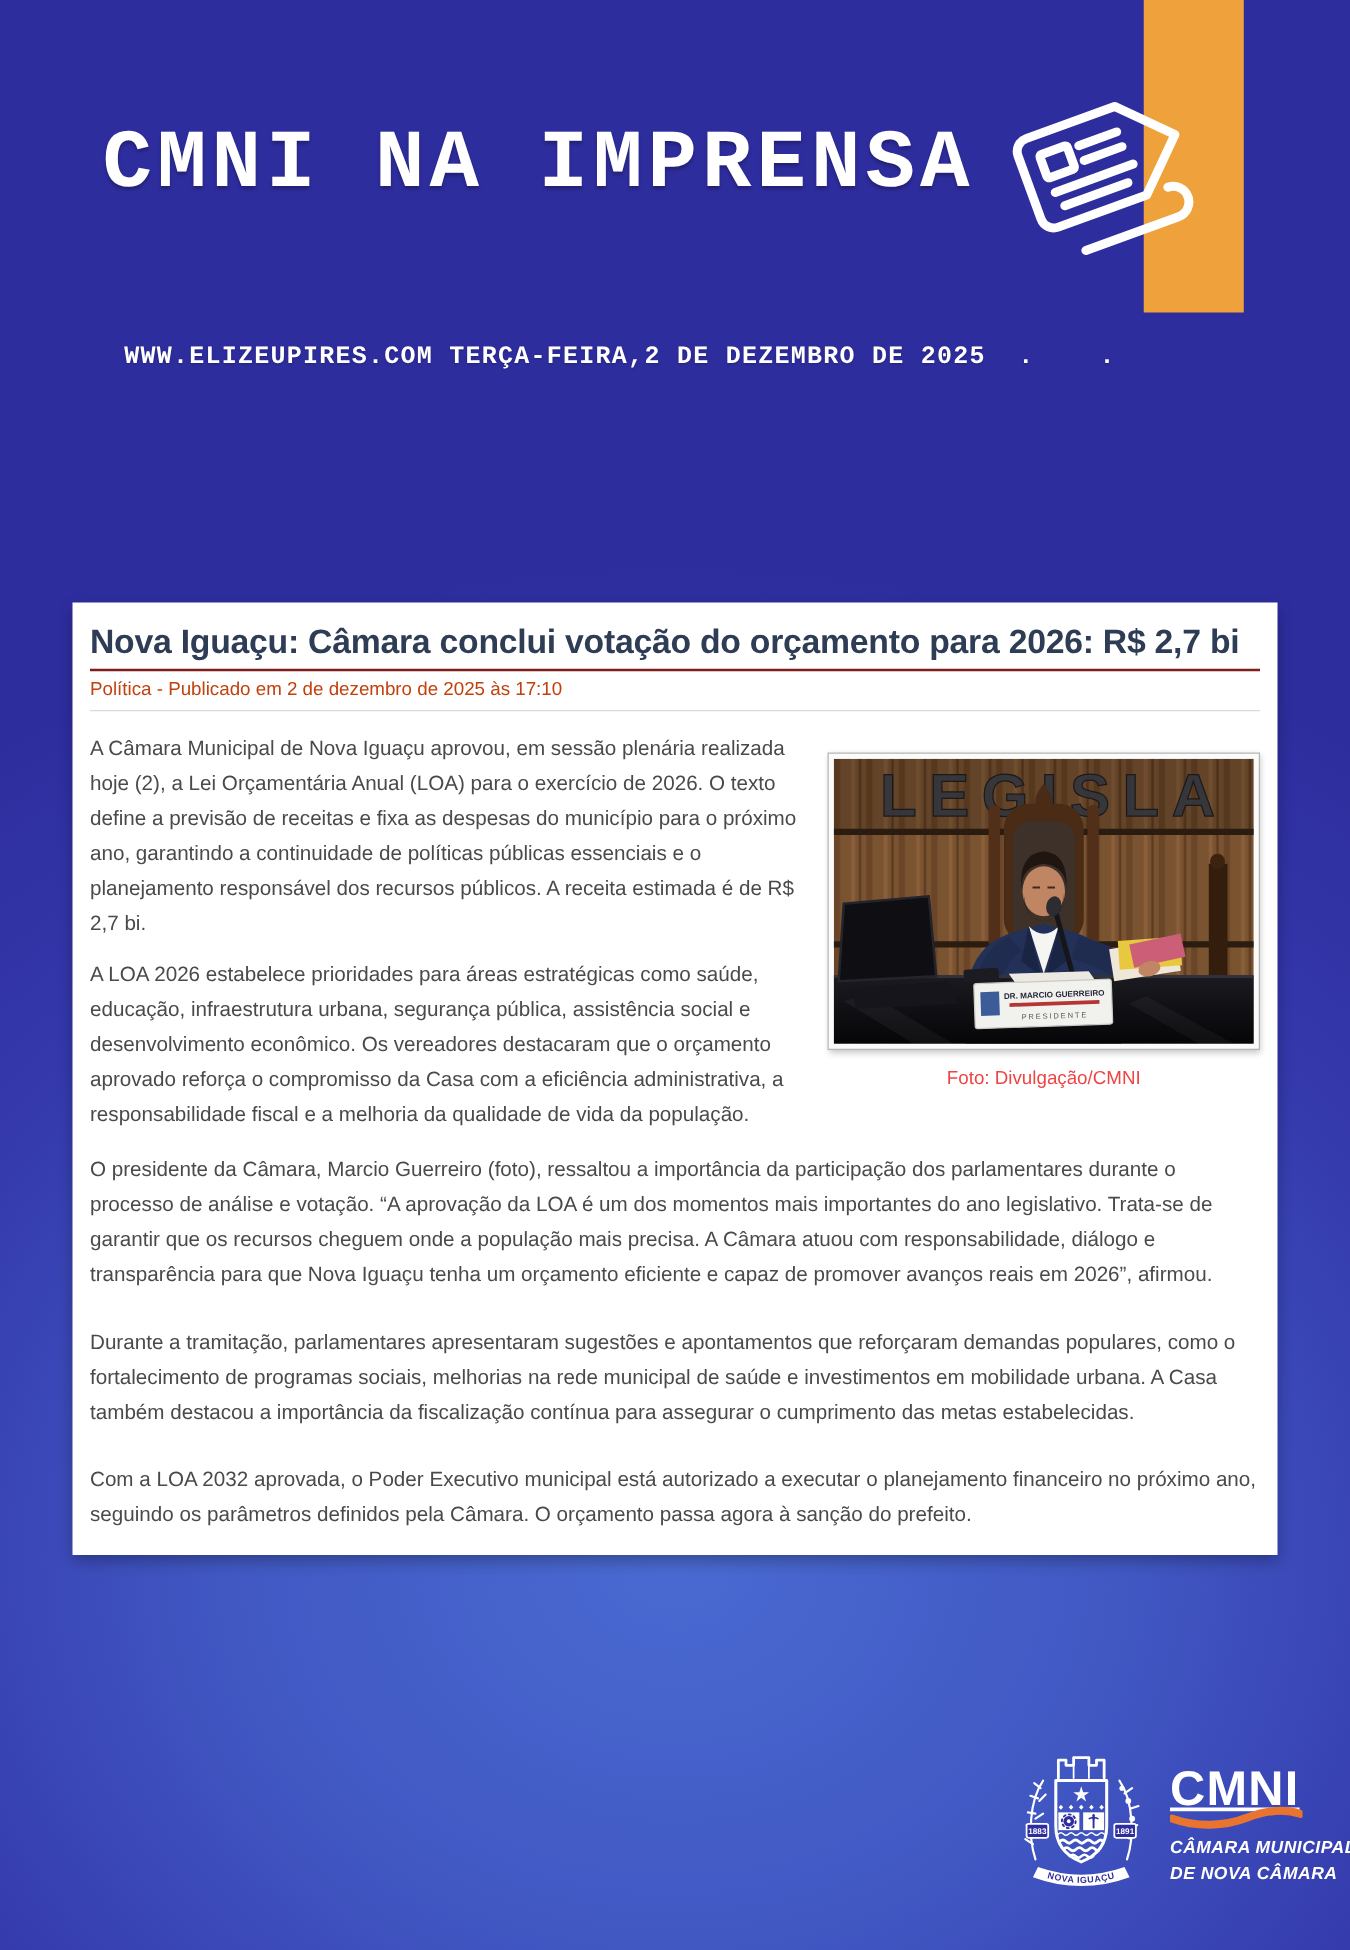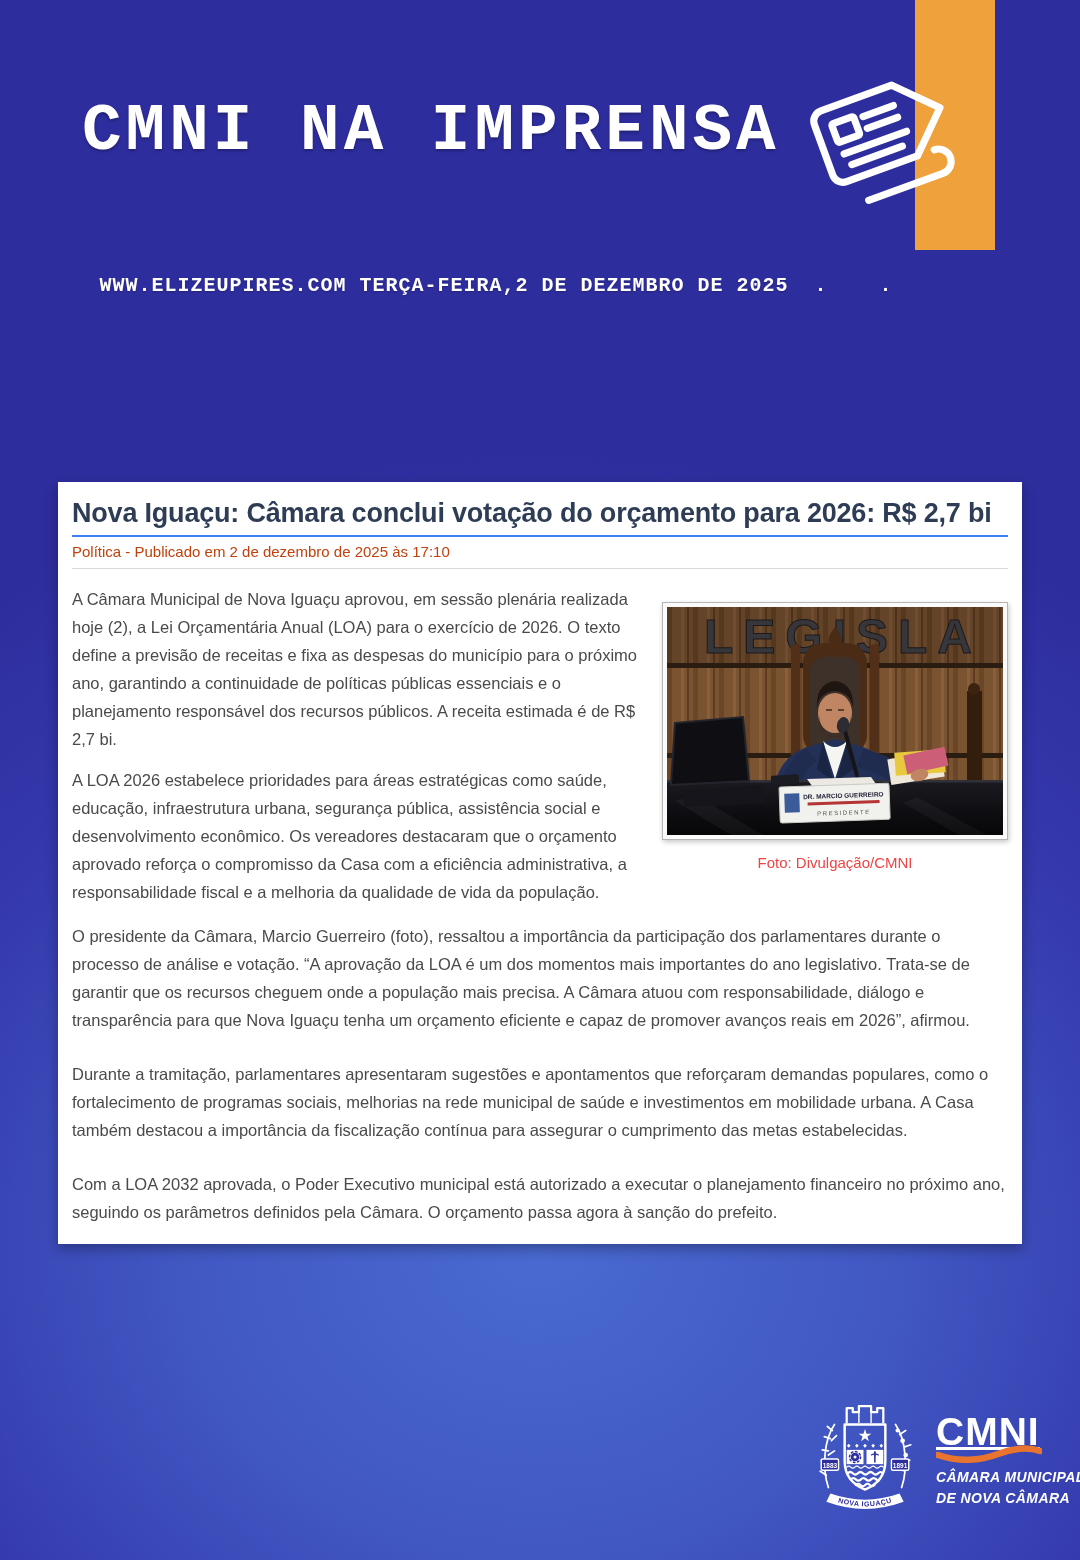--- a/index.html
+++ b/index.html
@@ -28,21 +28,21 @@
   }
 
   
   .card {
     position:absolute; left:58px; top:482px; width:964px; min-height:635px;
     background:#ffffff; box-sizing:border-box; padding:12px 14px 18px;
     box-shadow:0 5px 12px rgba(0,0,0,.3);
   }
   .card h2 {
     margin:4px 0 0; font-size:27px; line-height:1.12; color:#2e3d55;
-    border-bottom:2px solid #3b82f6; padding-bottom:7px; letter-spacing:-0.2px;
+    border-bottom:2px solid #7f1d1d; padding-bottom:7px; letter-spacing:-0.2px;
   }
   .byline { font-size:15px; color:#c2410c; padding:6px 0 8px; border-bottom:1px solid #d9d9d9; }
   .body { margin-top:16px; font-size:16.5px; line-height:28px; color:#4a4a4a; }
   .body p { margin:0 0 13px; }
   .body p.full { margin:26px 0 0; }
   .body p.clearp { clear:both; margin-top:16px; }
 
   figure.photo { float:right; width:346px; margin:17px 0 4px 16px; }
   .photo-frame {
     border:1px solid #b5b5b5; background:#fbfbfb; padding:4px;

